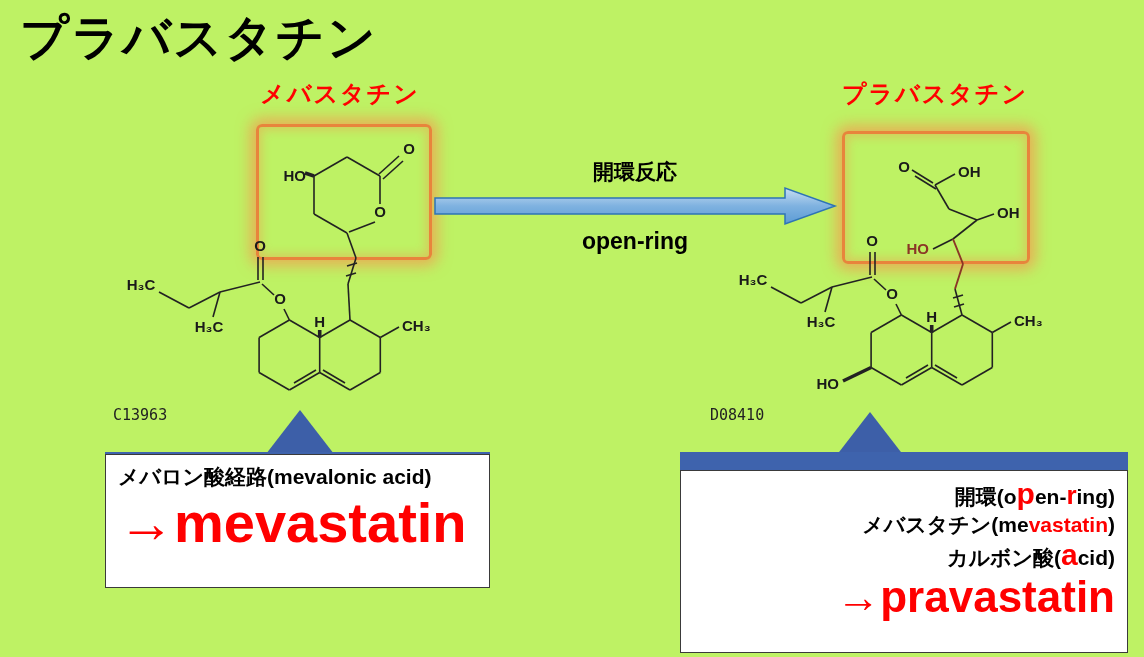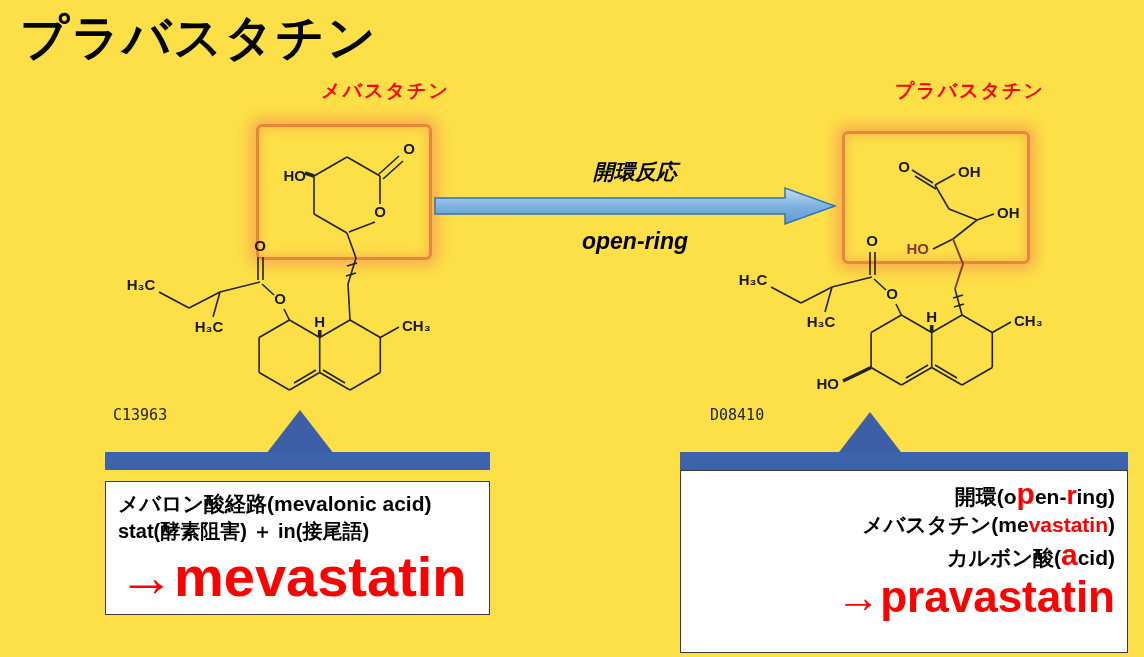--- a/index.html
+++ b/index.html
@@ -1,46 +1,46 @@
 <!DOCTYPE html>
 <html><head>
 <meta charset="utf-8">
 <style>
   html,body{margin:0;padding:0;background:#ffffff;}
   #canvas{
-    position:relative;width:1144px;height:657px;background:#fde047;overflow:hidden;
+    position:relative;width:1144px;height:657px;background:#bef264;overflow:hidden;
     font-family:"Liberation Sans","DejaVu Sans",sans-serif;color:#000;
   }
   .abs{position:absolute;}
   #page-title{
     left:20px;top:6px;font-size:48px;font-weight:800;letter-spacing:2px;color:#000;
   }
   .struct-label{
-    width:220px;text-align:right;color:#ff0000;font-weight:bold;font-size:19px;letter-spacing:2px;
+    width:220px;text-align:center;color:#ff0000;font-weight:bold;font-size:24px;letter-spacing:2px;
   }
   .glow-box{
     border:3px solid #e8843c;border-radius:6px;
     box-shadow:0 0 14px 6px rgba(243,156,80,0.75), inset 0 0 10px 3px rgba(243,156,80,0.45);
     background:rgba(255,255,255,0);
     z-index:1;
   }
   svg.molecule{z-index:2;}
   svg.molecule line, svg.molecule polyline{stroke:#222;stroke-width:1.6;fill:none;}
   svg.molecule .wedge{stroke-width:3.6;}
   svg.molecule .dbl{stroke-width:1.6;}
   svg.molecule .maroon{stroke:#8b3626;stroke-width:1.9;}
   svg.molecule text{
     font-family:"Liberation Sans",sans-serif;font-weight:600;font-size:15px;fill:#1a1a1a;
   }
   svg.molecule text.maroon-t{fill:#8b3626;stroke:none;}
   svg.molecule text.kegg{
     font-family:"DejaVu Sans Mono","Liberation Mono",monospace;font-weight:400;font-size:15px;fill:#222;
   }
   #reaction-arrow{left:430px;top:182px;z-index:1;}
-  .reaction-text{left:430px;width:410px;text-align:center;font-weight:bold;color:#000;font-style:italic;}
+  .reaction-text{left:430px;width:410px;text-align:center;font-weight:bold;color:#000;}
   #reaction-label-ja{top:158px;font-size:21px;}
   #reaction-label-en{top:228px;font-size:23px;}
   .pointer{
     width:0;height:0;z-index:3;
     border-left:34px solid transparent;border-right:34px solid transparent;
     border-bottom:44px solid #3d5fa8;
   }
   .callout-bar{height:18px;background:#3e63ad;z-index:4;}
   .callout-box{
     background:#ffffff;border:1.6px solid #3a3a3a;box-sizing:border-box;
@@ -192,23 +192,22 @@
         <stop offset="0.5" stop-color="#7fb2e0"></stop>
         <stop offset="1" stop-color="#5b9bd5"></stop>
       </linearGradient>
     </defs>
     <polygon points="5,16 355,16 355,6 405,24 355,42 355,32 5,32" fill="url(#arrowGrad)" stroke="#2e74b5" stroke-width="1.5"></polygon>
   </svg>
   <div class="abs reaction-text" id="reaction-label-en">open-ring</div>
 
   <div class="abs pointer" style="left:266px;top:410px;"></div>
   <div class="abs callout-bar" style="left:105px;top:452px;width:385px;"></div>
-  <div class="abs callout-box" style="left:105px;top:481px;width:385px;height:134px;">
+  <div class="abs callout-box" style="left:105px;top:454px;width:385px;height:134px;">
     <div class="box-line">メバロン酸経路(mevalonic acid)</div>
-    <div class="box-line" style="font-size:20px;">stat(酵素阻害) ＋  in(接尾語)</div>
     <div class="big-name">
       <span>→</span><span>mevastatin</span>
     </div>
   </div>
 
   <div class="abs pointer" style="left:836px;top:412px;"></div>
   <div class="abs callout-bar" style="left:680px;top:452px;width:448px;"></div>
   <div class="abs callout-box" style="left:680px;top:470px;width:448px;height:183px;text-align:right;">
     <div class="box-line">
       <span>開環(o</span><span class="red-big">p</span><span>en-</span><span class="red-mid">r</span><span>ing)</span>

